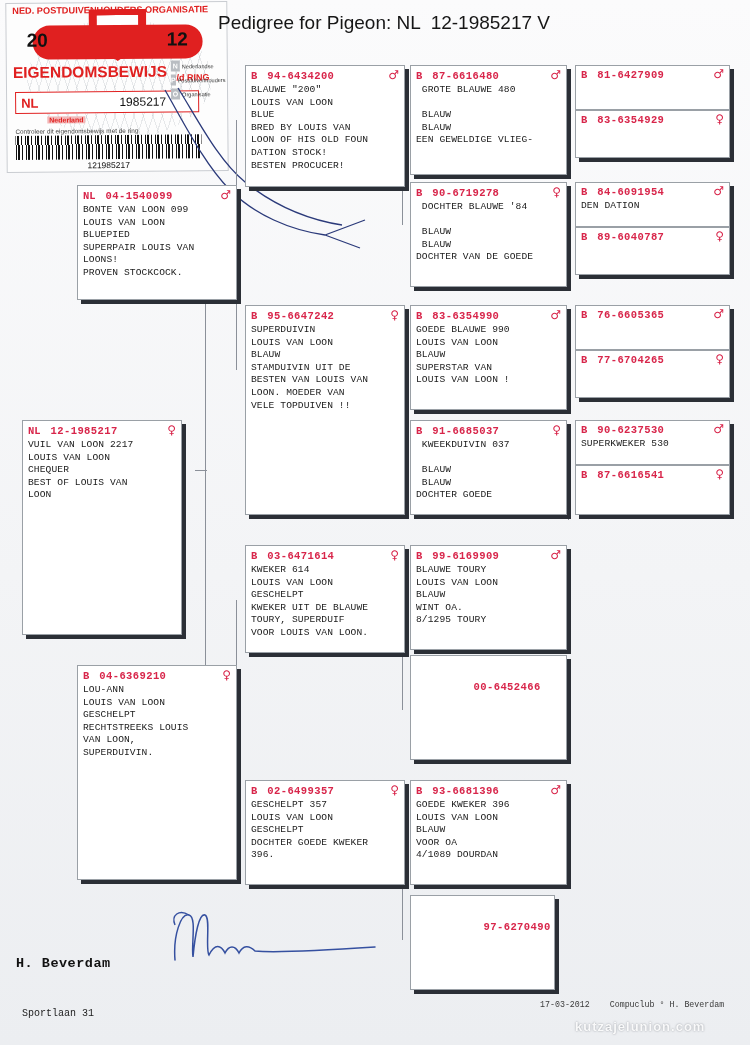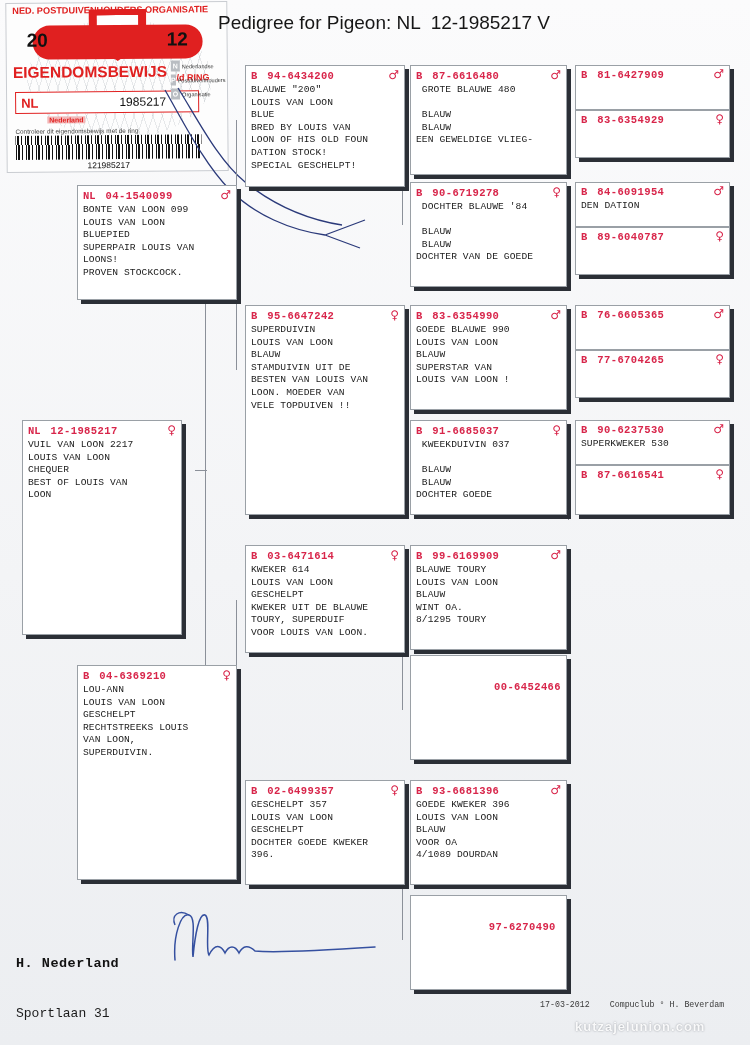--- a/index.html
+++ b/index.html
@@ -156,21 +156,21 @@
     font-weight:bold; color:#fff; font-size:7px; text-align:center; line-height:11px;
   }
 
   
   #footer {
     position:absolute; left:16px; top:920px; white-space:pre;
   }
   #footer .nm {
     font-size:13.5px; font-weight:bold; color:#111; letter-spacing:0.5px;
   }
-  #footer .ad { font-size:13px; line-height:13.5px; color:#1b1b1b; }
+  #footer .ad { font-size:10px; line-height:13.5px; color:#1b1b1b;margin-left:6px; }
   #sig {
     position:absolute; left:165px; top:905px; width:230px; height:60px;
   }
   #meta {
     position:absolute; left:540px; top:1000px;
     font-size:8.3px; color:#3a3a3a; white-space:pre;
   }
   #wm {
     position:absolute; left:575px; top:1019px;
     font-family:"Liberation Sans", sans-serif;
@@ -294,21 +294,21 @@
       <span class="ring">94-6434200</span>
       <span class="sex">♂</span>
     </div>
     <div class="lines">
       <div class="ln">BLAUWE "200"</div>
       <div class="ln">LOUIS VAN LOON</div>
       <div class="ln">BLUE</div>
       <div class="ln">BRED BY LOUIS VAN</div>
       <div class="ln">LOON OF HIS OLD FOUN</div>
       <div class="ln">DATION STOCK!</div>
-      <div class="ln">SPECIAL GESCHELPT!</div>
+      <div class="ln">BESTEN PROCUCER!</div>
     </div>
   </div>
 
   <div class="card" style="left:245px; top:305px; width:160px; height:210px;">
     <div class="hdr">
       <span class="cc">B</span>
       <span class="ring">95-6647242</span>
       <span class="sex">♀</span>
     </div>
     <div class="lines">
@@ -422,41 +422,41 @@
     <div class="lines">
       <div class="ln">BLAUWE TOURY</div>
       <div class="ln">LOUIS VAN LOON</div>
       <div class="ln">BLAUW</div>
       <div class="ln">WINT OA.</div>
       <div class="ln">8/1295 TOURY</div>
     </div>
   </div>
 
   <div class="card center-ring" style="left:410px; top:655px; width:157px; height:105px;">
-    <div class="hdr center-ring" style="display:block; text-align:right;">
+    <div class="hdr center-ring" style="display:block; text-align:left;">
       <span class="ring">00-6452466</span>
     </div>
   </div>
 
   <div class="card" style="left:410px; top:780px; width:157px; height:105px;">
     <div class="hdr">
       <span class="cc">B</span>
       <span class="ring">93-6681396</span>
       <span class="sex">♂</span>
     </div>
     <div class="lines">
       <div class="ln">GOEDE KWEKER 396</div>
       <div class="ln">LOUIS VAN LOON</div>
       <div class="ln">BLAUW</div>
       <div class="ln">VOOR OA</div>
       <div class="ln">4/1089 DOURDAN</div>
     </div>
   </div>
 
-  <div class="card" style="left:410px; top:895px; width:157px; height:95px;">
+  <div class="card" style="left:410px; top:895px; width:145px; height:95px;">
     <div class="hdr" style="display:block; text-align:center;">
       <span class="ring">97-6270490</span>
     </div>
   </div>
 
   <div class="card thin" style="left:575px; top:65px; width:155px; height:45px;">
     <div class="hdr">
       <span class="cc">B</span>
       <span class="ring">81-6427909</span>
       <span class="sex">♂</span>
@@ -522,21 +522,21 @@
   </div>
 
   <svg id="sig" viewBox="0 0 230 60">
     <path d="M10,55 C8,30 16,8 24,10 C32,12 26,40 28,52 C30,30 34,8 40,10
              C46,12 40,44 44,50 C50,38 56,40 60,48 C64,40 70,40 74,48
              C78,40 84,40 90,46 C110,48 150,46 210,42" stroke="#3550a0" stroke-width="1.5" fill="none" stroke-linecap="round"></path>
     <path d="M24,10 C14,4 6,10 10,20" stroke="#3550a0" stroke-width="1.4" fill="none"></path>
   </svg>
 
   <div id="footer">
-    <div class="nm">H. Nederland</div>
+    <div class="nm">H. Beverdam</div>
     <div class="ad">Sportlaan 31</div>
     
     
     
   </div>
 
   <div id="meta">17-03-2012    Compuclub ° H. Beverdam</div>
   <div id="wm">kutzajelunion.com</div>
 
 </div>

